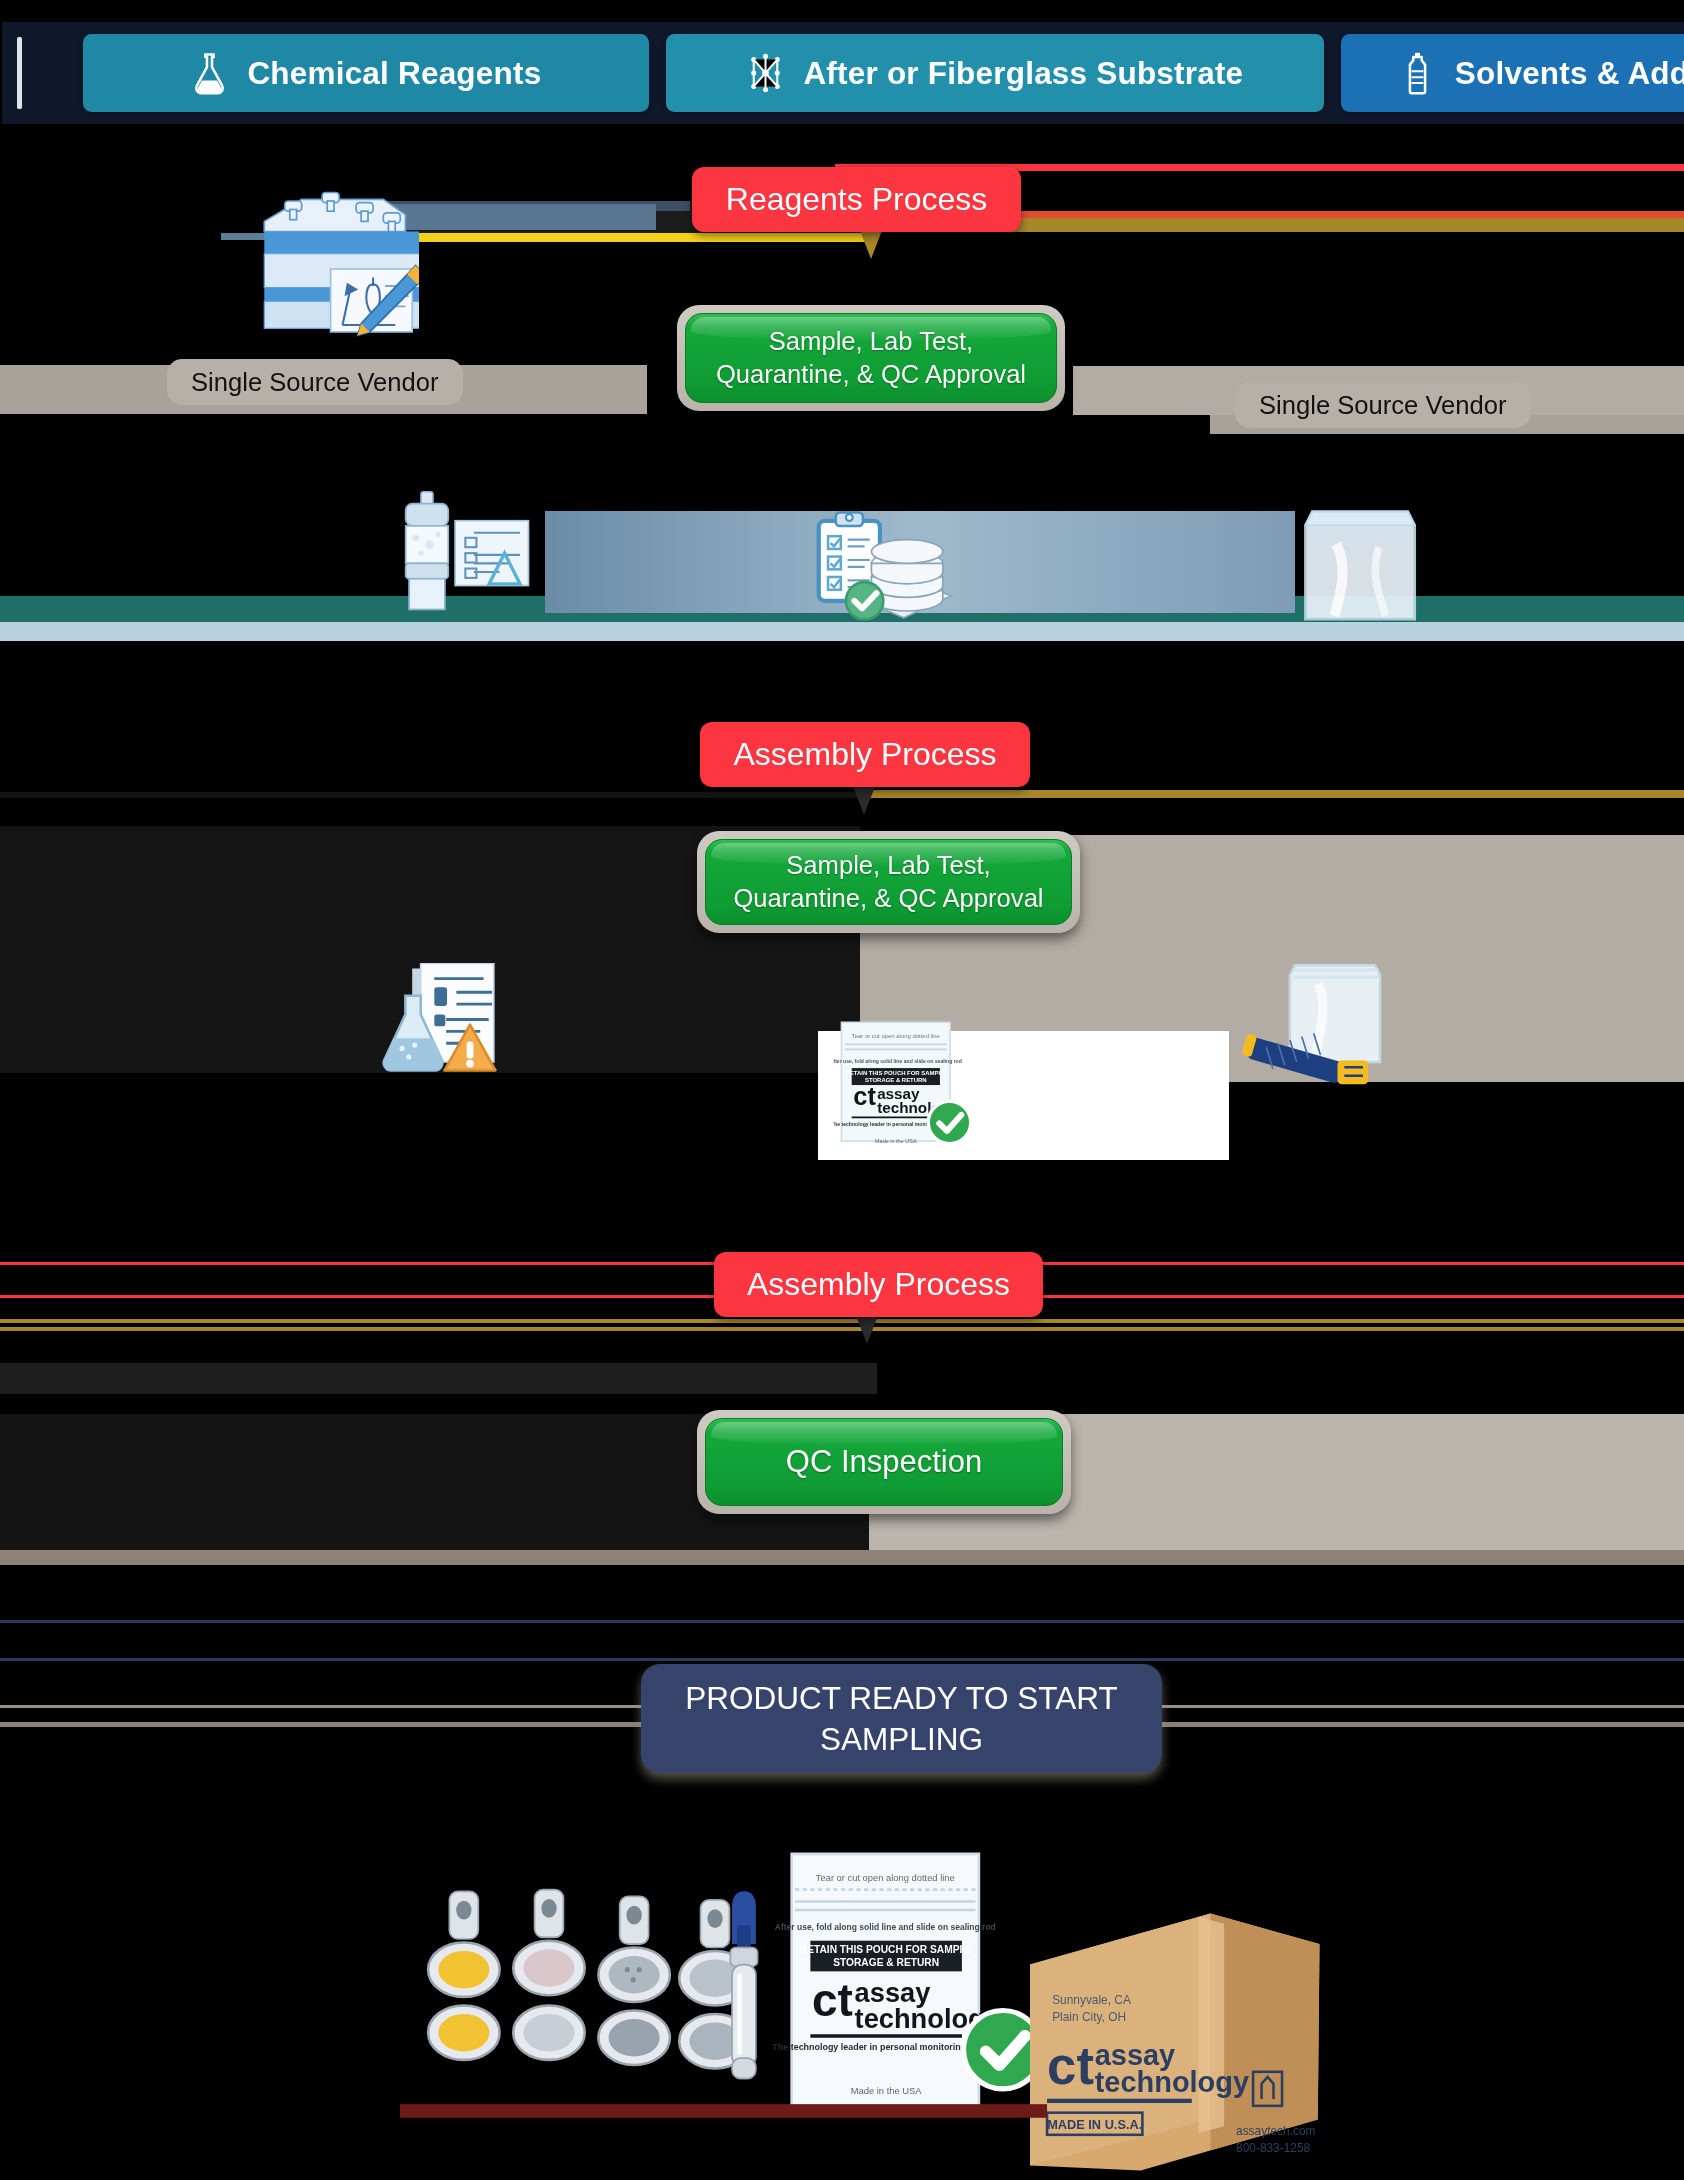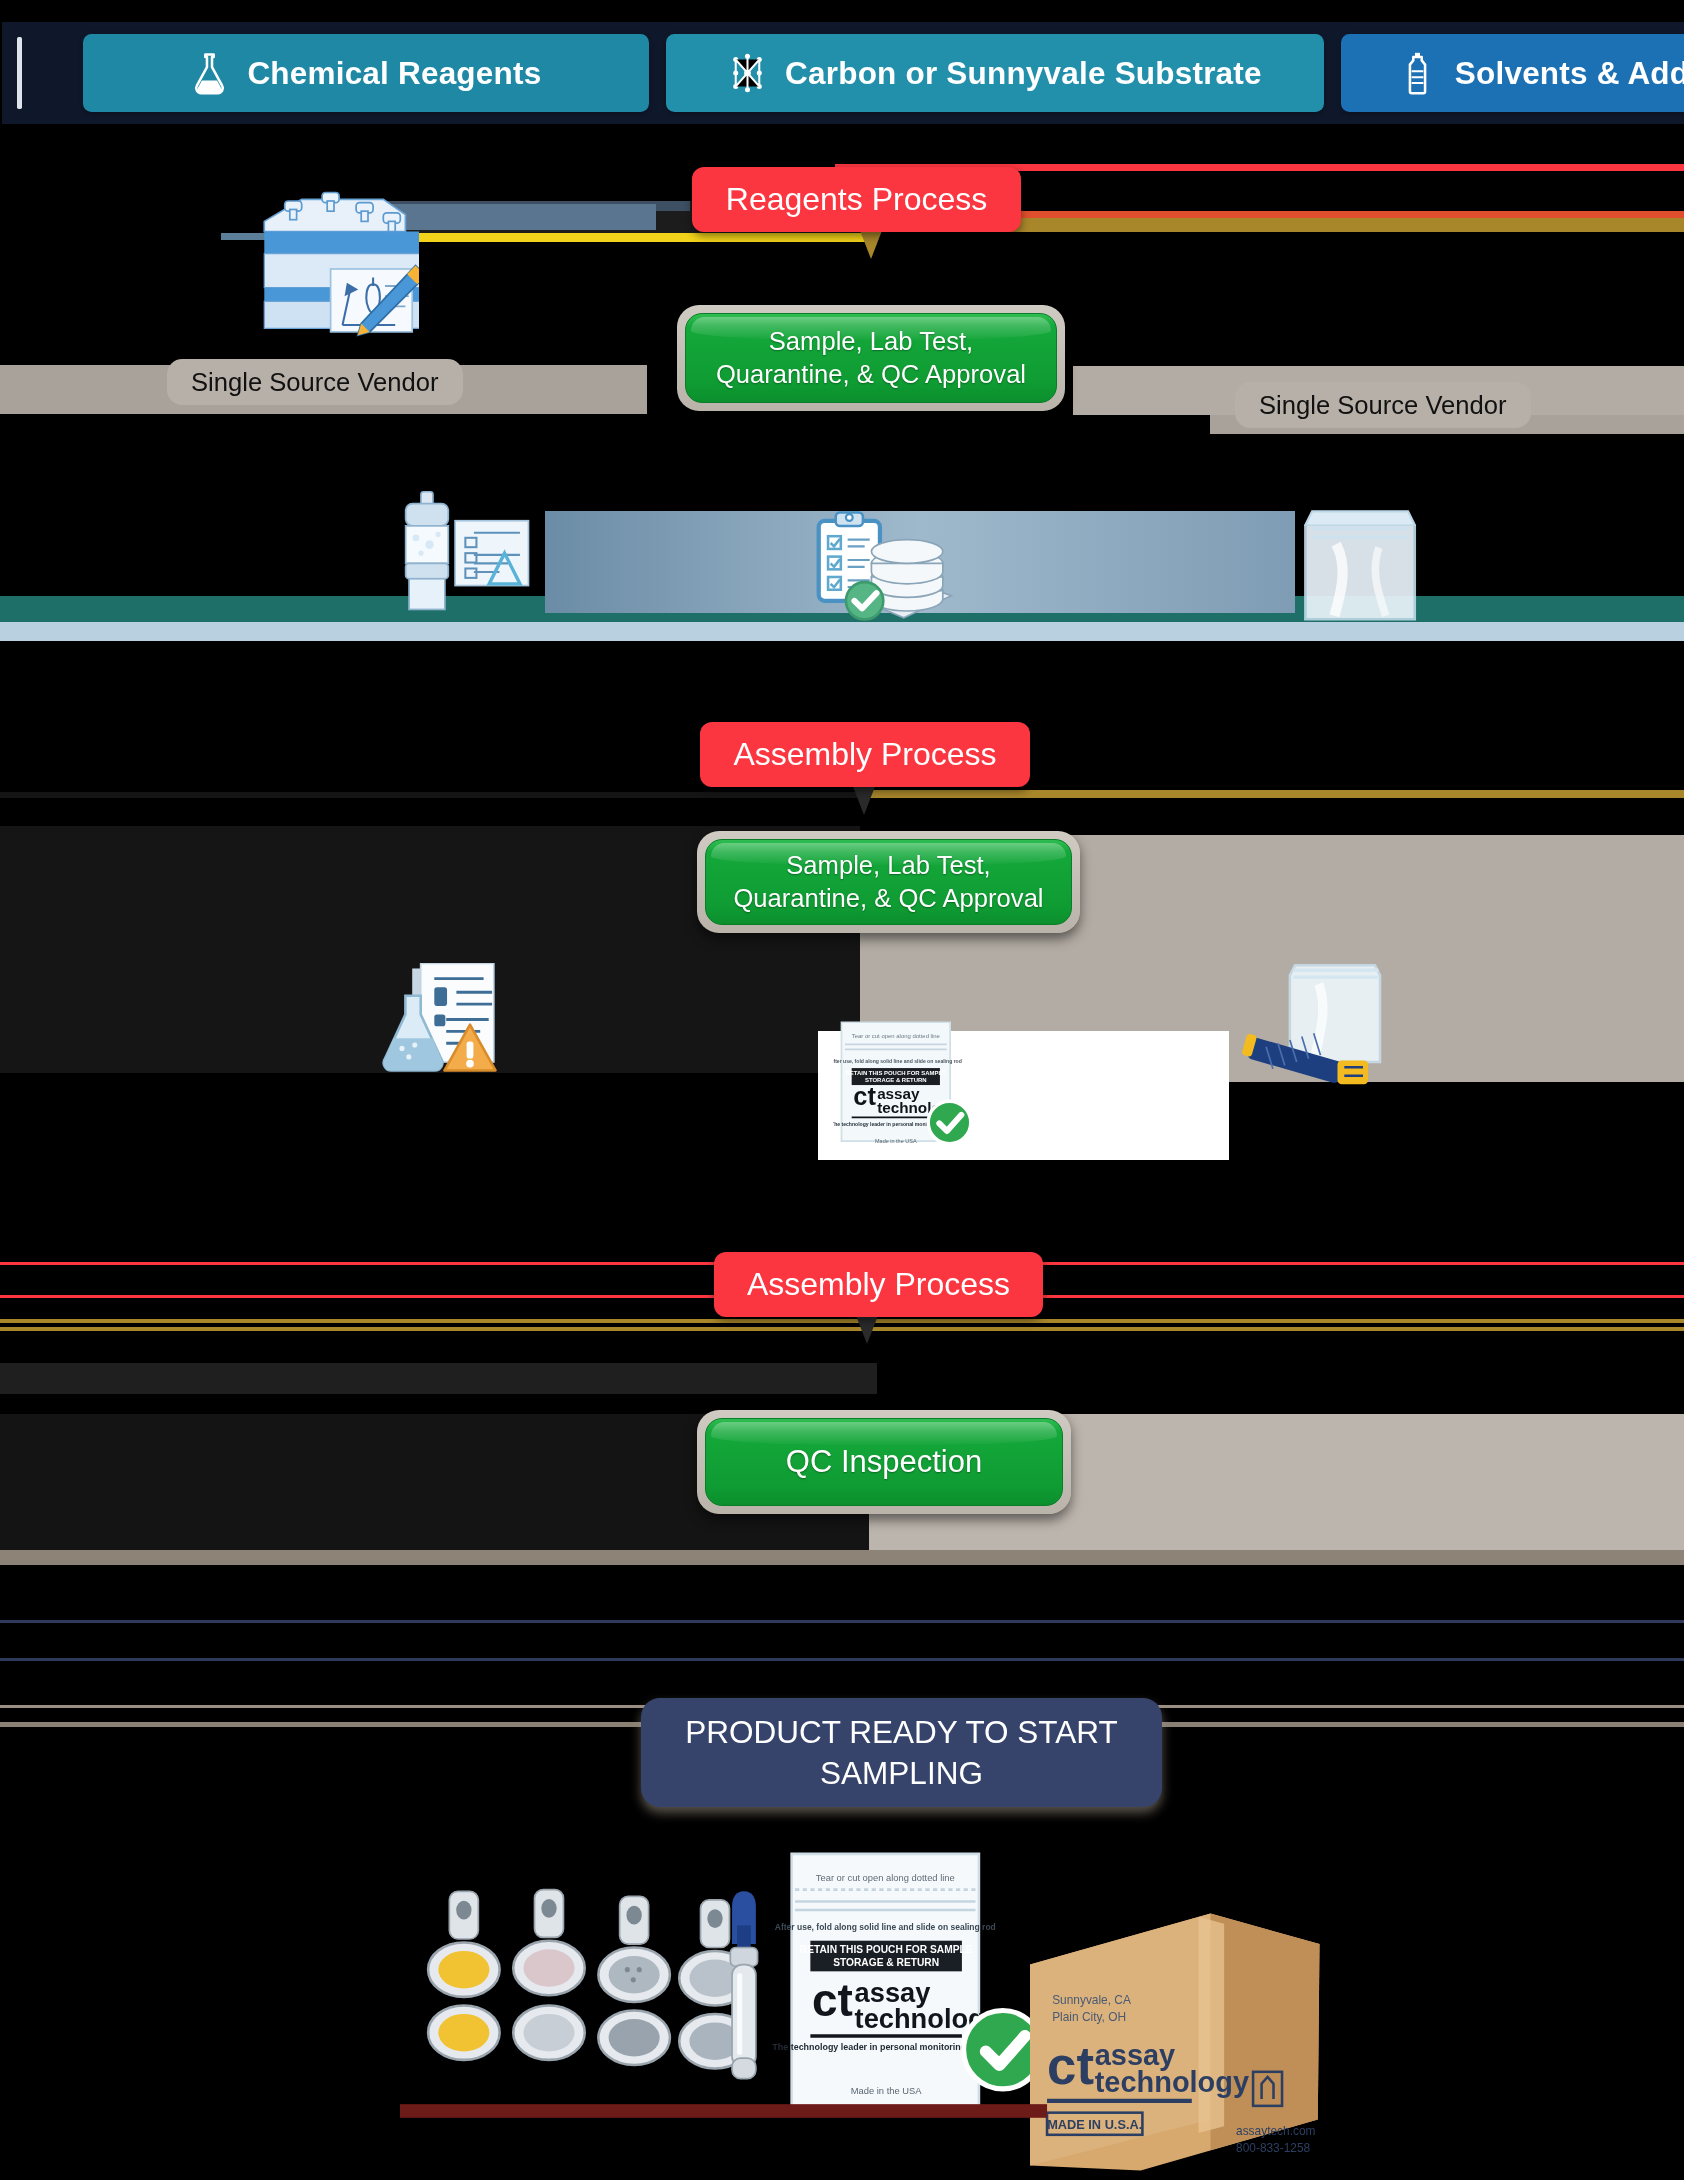--- a/index.html
+++ b/index.html
@@ -194,21 +194,21 @@
               <circle cx="36" cy="26" r="3"></circle>
             <circle cx="8" cy="42" r="3"></circle>
               <circle cx="22" cy="46" r="3"></circle>
               <circle cx="36" cy="42" r="3"></circle>
           </g>
           <g stroke="#ffffff" stroke-width="2.4">
             <path d="M8 10 22 26 36 10M8 42 22 26 36 42M22 6v40M8 10v32M36 10v32"></path>
           </g>
         </svg>
       </span>
-      <span>Carbon or Sunnyvale Substrate</span>
+      <span>After or Fiberglass Substrate</span>
     </div>
 
     <div class="cat-tab" style="background:#1c71b5; width:487px;">
       <span class="ticon">
         <svg viewBox="0 0 44 52">
           <path d="M19 2h6v5h-6z" fill="#ffffff"></path>
           <path d="M17 7h10v4l4 5v32a2 2 0 0 1-2 2H15a2 2 0 0 1-2-2V16l4-5z" fill="none" stroke="#ffffff" stroke-width="3" stroke-linejoin="round"></path>
           <g stroke="#ffffff" stroke-width="2.4">
               <path d="M15 24h14M15 31h14M15 38h14"></path>
             </g>
@@ -466,21 +466,21 @@
     <div class="qc-inner" style="font-size:31px;">
       <span>QC Inspection</span>
     </div>
   </div>
 
   <div class="rail" style="top:1620px; height:2.6px; background:#2e3a5c; left:0; width:1685px;"></div>
   <div class="rail" style="top:1658px; height:2.6px; background:#2e3a5c; left:0; width:1685px;"></div>
   <div class="rail" style="top:1705px; height:3.4px; background:#9a8f82; left:0; width:1685px;"></div>
   <div class="rail" style="top:1722px; height:5.1px; background:#8a8073; left:0; width:1685px;"></div>
 
-  <div class="final-pill" style="left:641px; top:1698px; width:521px; height:109px;">
+  <div class="final-pill" style="left:641px; top:1664px; width:521px; height:109px;">
     <span>PRODUCT READY TO START SAMPLING</span>
   </div>
 
   <div class="illus" style="left:400px; top:1823px; width:928px; height:358px;">
     <svg viewBox="0 0 1090 420">
 
       <g>
 
         <g transform="translate(40,80)">
           <rect x="18" y="0" width="34" height="56" rx="10" fill="#dfe4e9" stroke="#9aa4ad" stroke-width="2"></rect>

